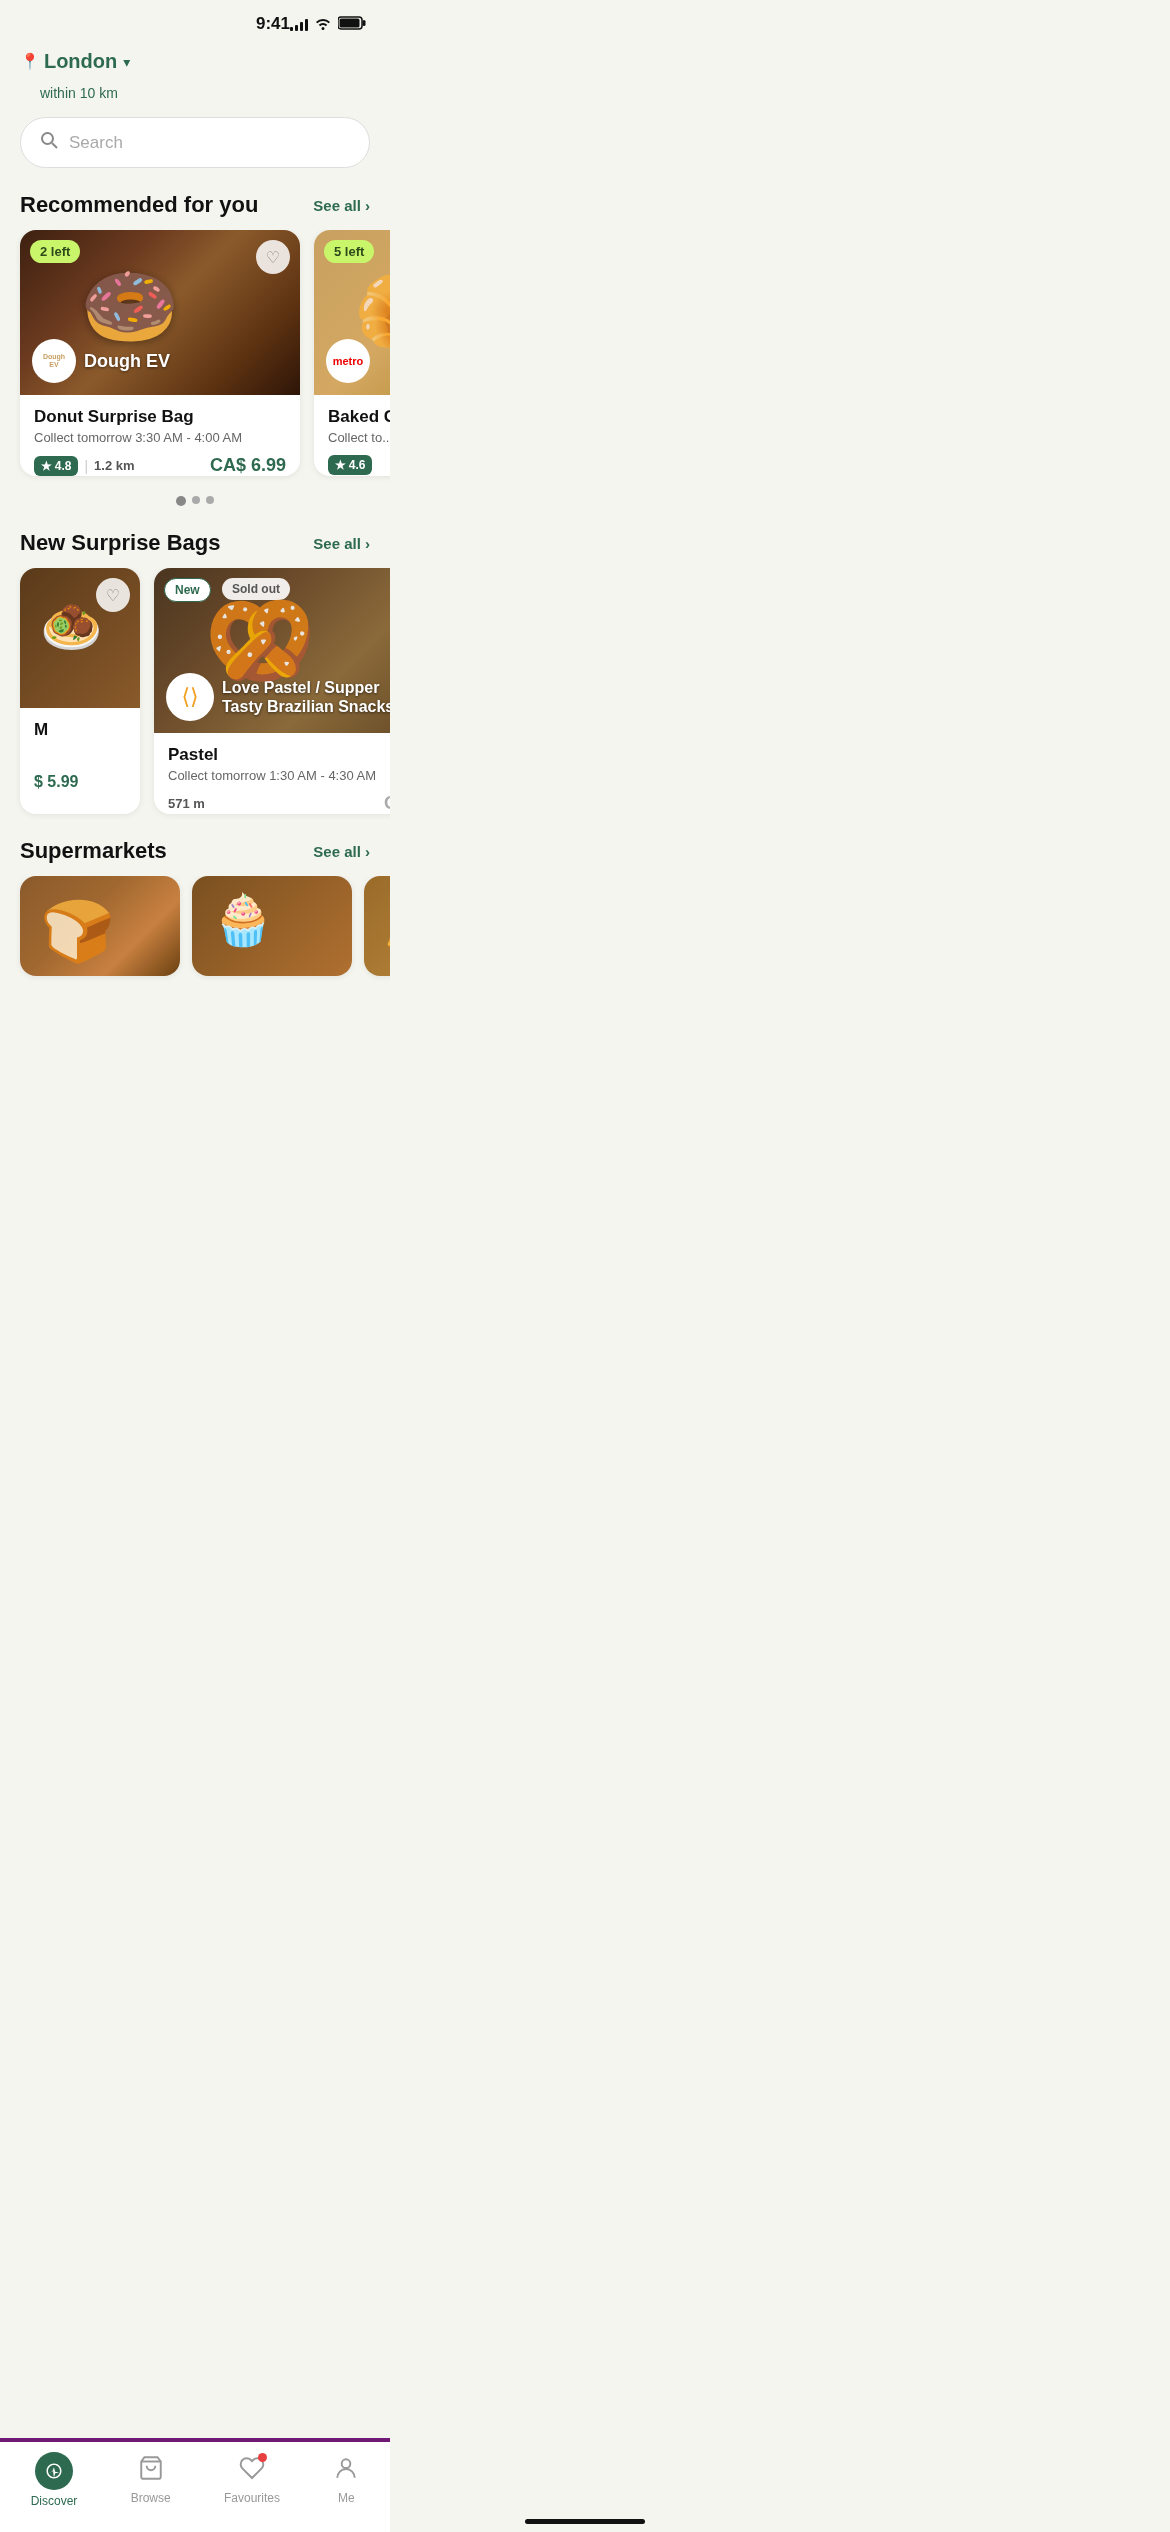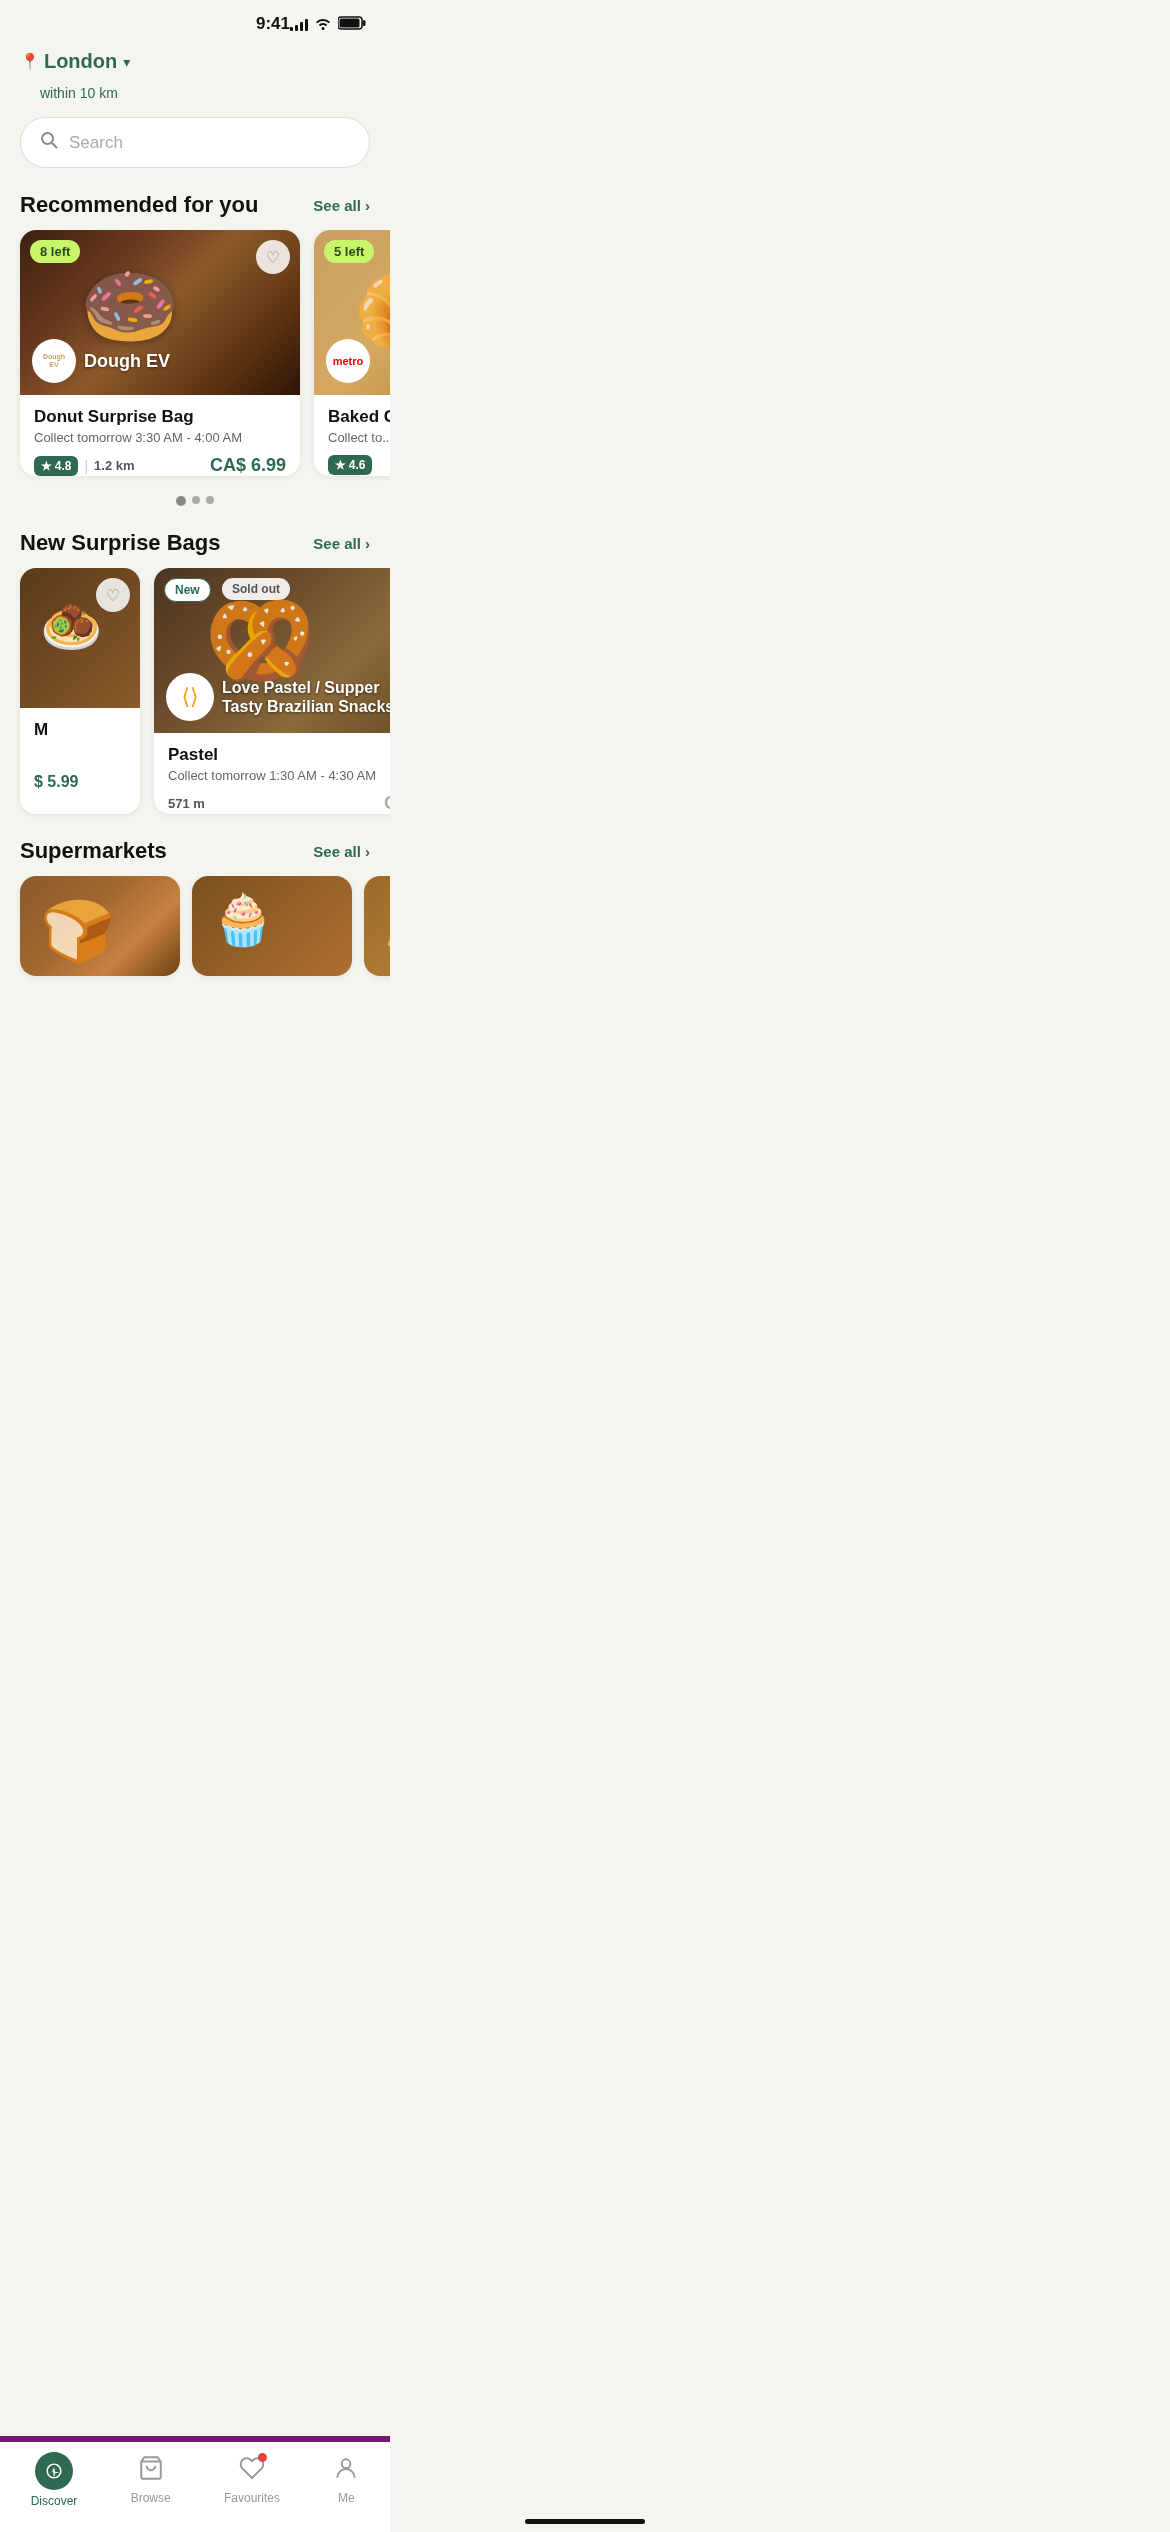--- a/index.html
+++ b/index.html
@@ -325,21 +325,21 @@
       flex-shrink: 0;
     }
 
     
     .bottom-nav {
       position: fixed;
       bottom: 0;
       left: 0;
       width: 390px;
       background: #fff;
-      border-top: 6px solid #701a75;
+      border-top: 4px solid #701a75;
       display: flex;
       justify-content: space-around;
       align-items: center;
       padding: 10px 4px 24px;
     }
     .nav-item {
       display: flex;
       flex-direction: column;
       align-items: center;
       gap: 4px;
@@ -543,21 +543,21 @@
 
 <div class="section-header">
   <span class="section-title">Recommended for you</span>
   <span class="see-all">See all ›</span>
 </div>
 
 <div class="h-scroll">
 
   <div class="product-card">
     <div class="card-image-wrap donut-bg">
-      <span class="badge-left">8 left</span>
+      <span class="badge-left">2 left</span>
       <div class="fav-btn">♡</div>
       <div class="store-logo">
         <div class="dough-ev-logo">Dough<br>EV</div>
         <span class="store-name-overlay">Dough EV</span>
       </div>
     </div>
     <div class="card-body">
       <div class="card-title">Donut Surprise Bag</div>
       <div class="card-collect">Collect tomorrow 3:30 AM - 4:00 AM</div>
       <div class="card-footer">

